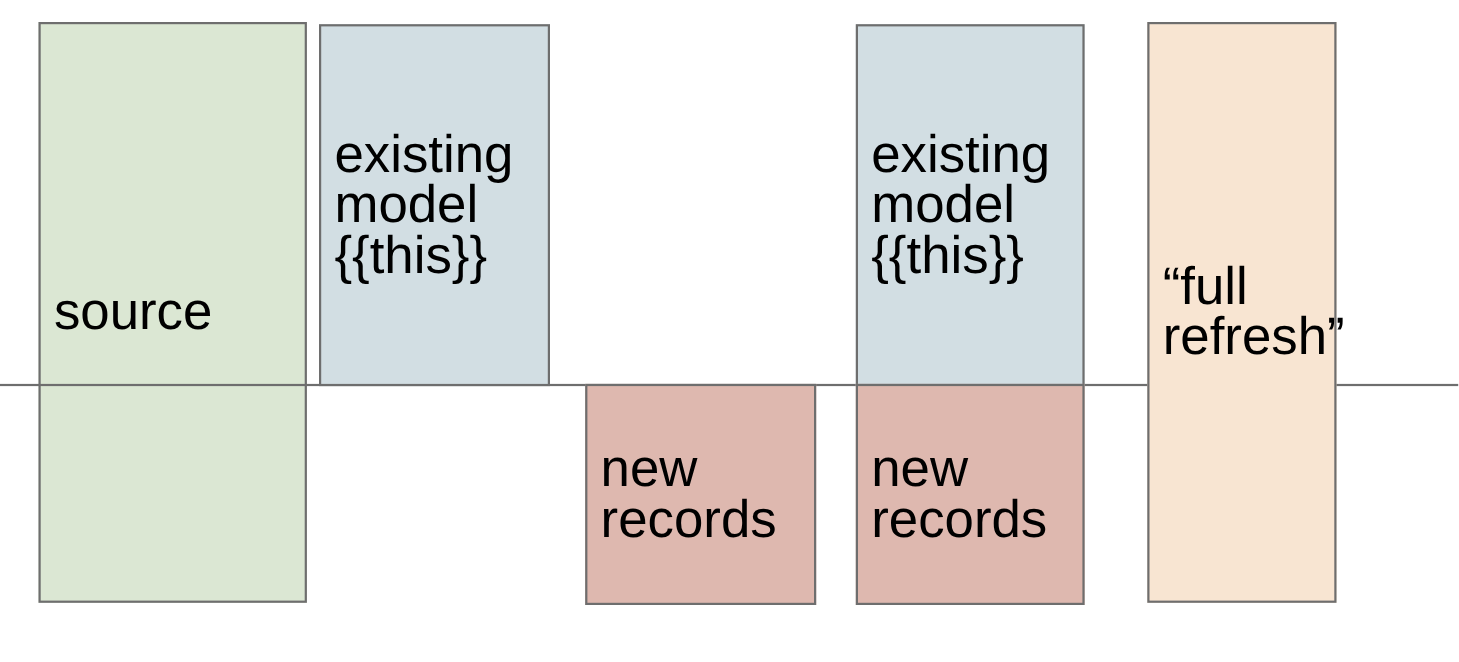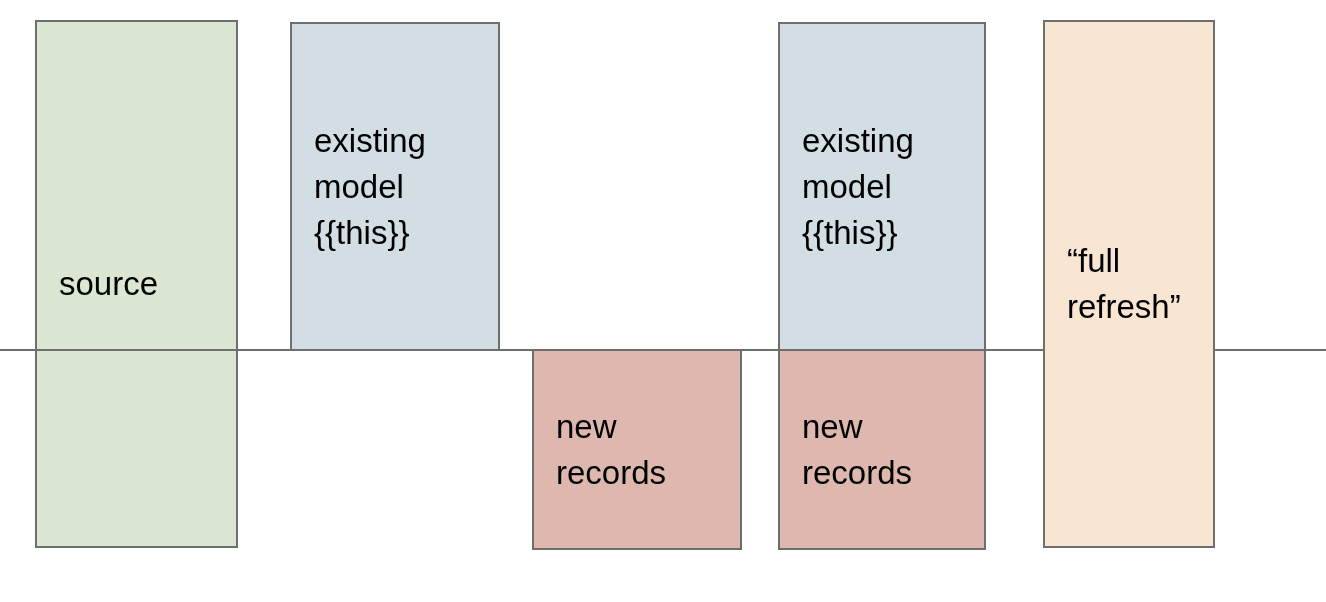--- a/index.html
+++ b/index.html
@@ -16,30 +16,30 @@
     overflow: hidden;
   }
   .box {
     position: absolute;
     box-sizing: border-box;
     border: 2px solid var(--border, #6e6e6e);
     display: flex;
     align-items: center;
   }
   .box .label {
-    padding-left: 22px;
+    padding-left: 12px;
     padding-right: 6px;
-    font-size: 33px;
+    font-size: 48px;
     line-height: 46px;
     color: var(--text, #000000);
     white-space: pre-line;
     letter-spacing: 0;
   }
   
-  #box-source        { left: 35px;   top: 20px;  width: 203px; height: 528px; z-index: 1; }
+  #box-source        { left: 35px;   top: 20px;  width: 244px; height: 528px; z-index: 1; }
   #timeline          { position: absolute; left: 0; top: 349px; width: 1326px; height: 2px;
                        background: var(--timeline, #6e6e6e); z-index: 2; }
   #box-existing-1    { left: 290px;  top: 22px;  width: 210px; height: 329px; z-index: 3; }
   #box-new-1         { left: 532px;  top: 349px; width: 210px; height: 201px; z-index: 3; }
   #box-existing-2    { left: 778px;  top: 22px;  width: 208px; height: 329px; z-index: 3; }
   #box-new-2         { left: 778px;  top: 349px; width: 208px; height: 201px; z-index: 3; }
   #box-full-refresh  { left: 1043px; top: 20px;  width: 172px; height: 528px; z-index: 4; }
 </style>
 </head>
 <body>

